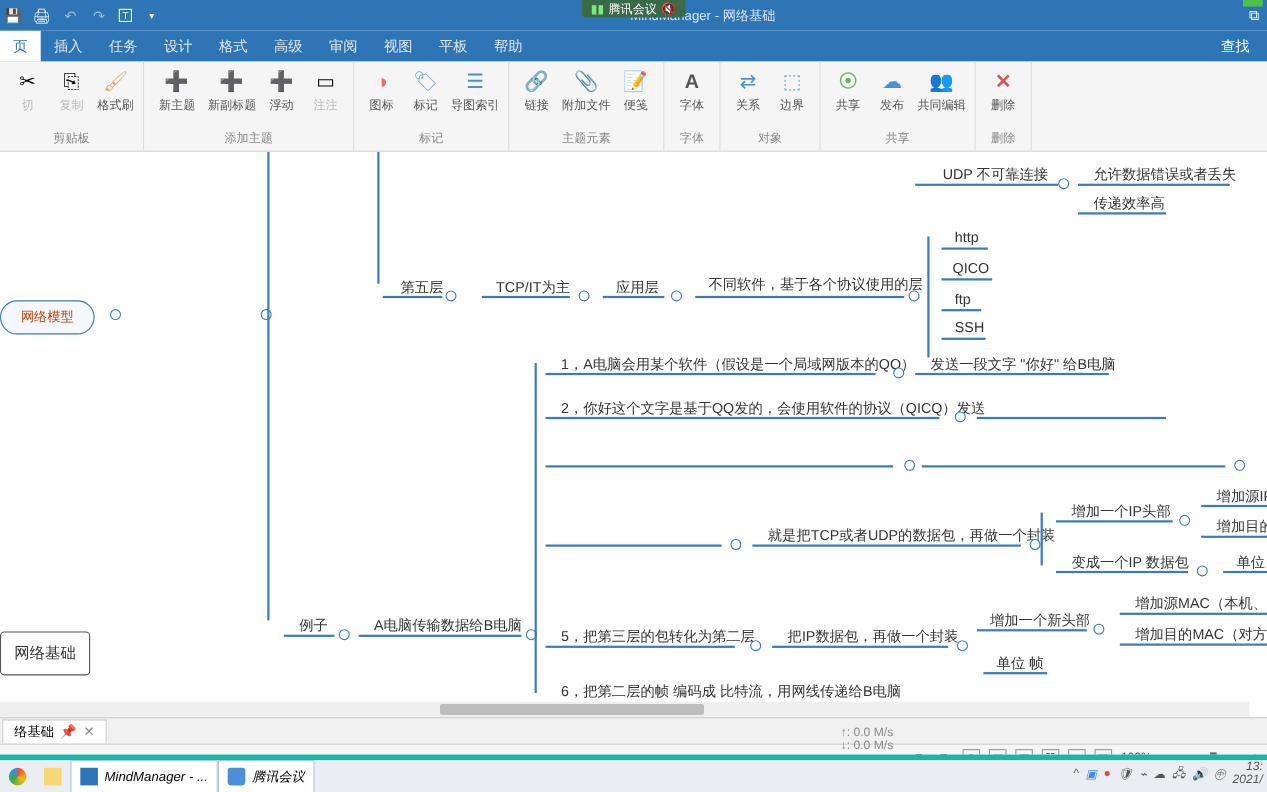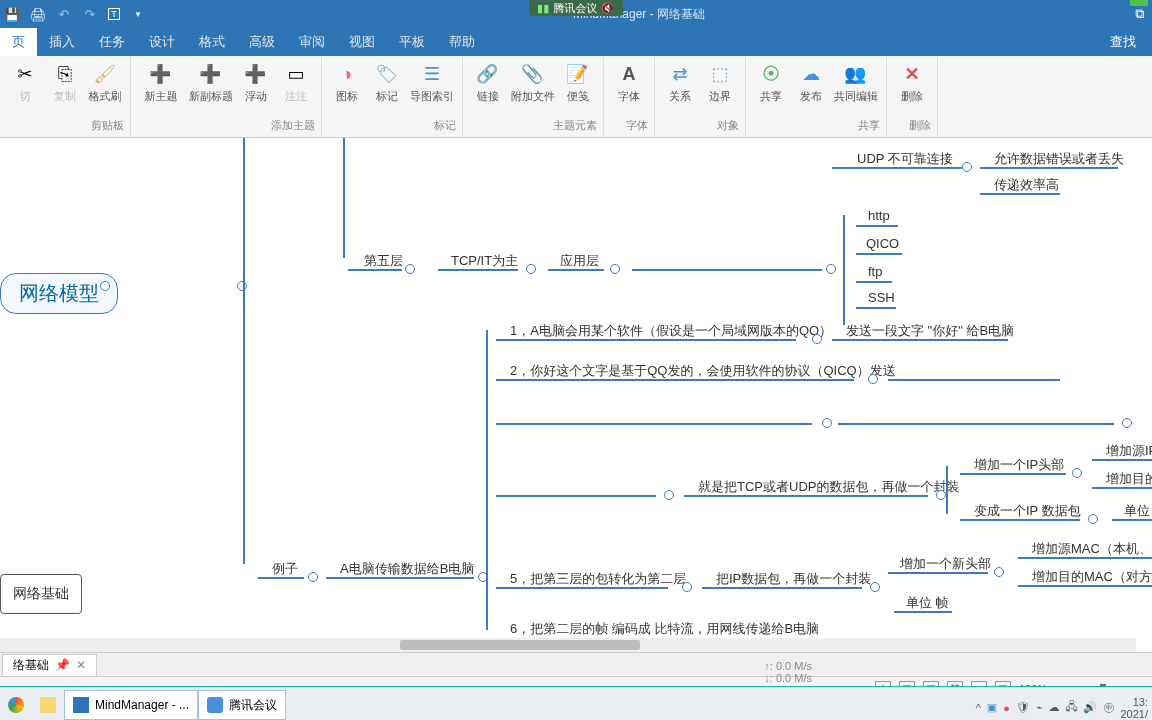--- a/index.html
+++ b/index.html
@@ -20,44 +20,44 @@
 .tabbar .find { color:#fff; font-size:13px; display:flex; align-items:center; padding:0 16px; }
 
 .ribbon { height:82px; background:#f5f5f5; border-bottom:1px solid #ccc; display:flex; }
 .ribbon-group { display:flex; flex-direction:column; border-right:1px solid #ddd; padding:2px 6px; }
 .ribbon-buttons { flex:1; display:flex; gap:2px; align-items:flex-start; }
 .ribbon-btn { display:flex; flex-direction:column; align-items:center; justify-content:flex-start; width:38px; padding:2px; cursor:pointer; }
 .ribbon-btn.wide { width:48px; }
 .ribbon-btn .ic { width:28px; height:28px; display:flex; align-items:center; justify-content:center; font-size:18px; }
 .ribbon-btn .lbl { font-size:11px; color:#555; margin-top:2px; text-align:center; line-height:1.1; }
 .ribbon-btn.disabled .lbl { color:#bbb; }
-.ribbon-group-label { font-size:11px; color:#888; text-align:right; padding:2px 0; }
+.ribbon-group-label { font-size:11px; color:#888; text-align:center; padding:2px 0; }
 
 .canvas { position:absolute; top:138px; left:0; right:0; bottom:82px; background:#fff; overflow:hidden; }
 
 .node { position:absolute; font-size:13px; color:#333; padding:2px 4px; white-space:nowrap; }
-.node.box { border:1.5px solid #3a7abd; border-radius:16px; padding:6px 18px; background:#f4f8fc; color:#0369a1; font-size:20px; }
+.node.box { border:1.5px solid #3a7abd; border-radius:16px; padding:6px 18px; background:#f4f8fc; color:#c2410c; font-size:12px; }
 .node.root { border:1.5px solid #555; border-radius:4px; padding:10px 12px; background:#fff; font-size:14px; }
 .underline { position:absolute; height:1.5px; background:#3a7abd; }
 .vline { position:absolute; width:1.5px; background:#3a7abd; }
 .handle { position:absolute; width:10px; height:10px; border:1.5px solid #3a7abd; border-radius:50%; background:#fff; }
 
 .tabstrip { position:absolute; bottom:44px; left:0; right:0; height:24px; background:#f0f0f0; border-top:1px solid #ccc; display:flex; align-items:center; font-size:12px; }
 .doctab { padding:2px 10px; background:#fff; border:1px solid #ccc; border-bottom:none; margin-left:2px; display:flex; align-items:center; gap:6px; }
 .doctab .x { color:#888; cursor:pointer; }
 
 .statusbar { position:absolute; bottom:20px; left:0; right:0; height:24px; background:#f5f5f5; border-top:1px solid #ccc; display:flex; align-items:center; justify-content:flex-end; padding:0 8px; font-size:11px; gap:8px; color:#555; }
 .sb-icon { width:16px; height:16px; border:1px solid #999; display:flex; align-items:center; justify-content:center; font-size:10px; }
 .zoom-slider { width:60px; height:4px; background:#ccc; position:relative; }
 .zoom-slider::after { content:''; position:absolute; left:30px; top:-3px; width:6px; height:10px; background:#666; }
 
 .hscroll-track { position:absolute; bottom:68px; left:0; right:16px; height:14px; background:#efefef; }
 .hscroll-thumb { position:absolute; height:10px; top:2px; background:#bdbdbd; border-radius:2px; }
 
-.taskbar { position:absolute; bottom:0; left:0; right:0; height:34px; background:#eaeef3; border-top:1px solid #14b8a6; display:flex; align-items:flex-end; }
+.taskbar { position:absolute; bottom:0; left:0; right:0; height:34px; background:#eaeef3; border-top:5px solid #14b8a6; display:flex; align-items:flex-start;font-style:italic; }
 .tb-item { height:30px; display:flex; align-items:center; gap:6px; padding:0 8px; font-size:12px; }
 .tb-item.active { background:#fff; border:1px solid #a8c0e0; }
 .tb-icon { width:16px; height:16px; }
 .tb-spacer { flex:1; }
 .tb-tray { display:flex; align-items:center; gap:6px; font-size:11px; color:#555; padding:0 4px; }
 .net-speed { position:absolute; right:340px; bottom:34px; height:28px; display:flex; flex-direction:column; justify-content:center; font-size:11px; color:#888; }
 </style>
 </head>
 <body>
 
@@ -230,20 +230,21 @@
   <div class="vline" style="left:243px;top:0;height:148px"></div>
   <div class="vline" style="left:243px;top:148px;height:278px"></div>
   <div class="vline" style="left:343px;top:0;height:120px"></div>
 
   <div class="node" style="left:360px;top:112px">第五层</div>
   <div class="underline" style="left:348px;top:131px;width:54px"></div>
   <div class="node" style="left:447px;top:112px">TCP/IT为主</div>
   <div class="underline" style="left:438px;top:131px;width:80px"></div>
   <div class="node" style="left:556px;top:112px">应用层</div>
   <div class="underline" style="left:548px;top:131px;width:56px"></div>
+  <div class="node" style="left:640px;top:110px">不同软件，基于各个协议使用的层</div>
   <div class="underline" style="left:632px;top:131px;width:190px"></div>
   <div class="handle" style="left:405px;top:126px"></div>
   <div class="handle" style="left:526px;top:126px"></div>
   <div class="handle" style="left:610px;top:126px"></div>
   <div class="handle" style="left:826px;top:126px"></div>
 
   <div class="vline" style="left:843px;top:77px;height:110px"></div>
   <div class="node" style="left:864px;top:68px">http</div>
   <div class="underline" style="left:856px;top:87px;width:42px"></div>
   <div class="node" style="left:862px;top:96px">QICO</div>

